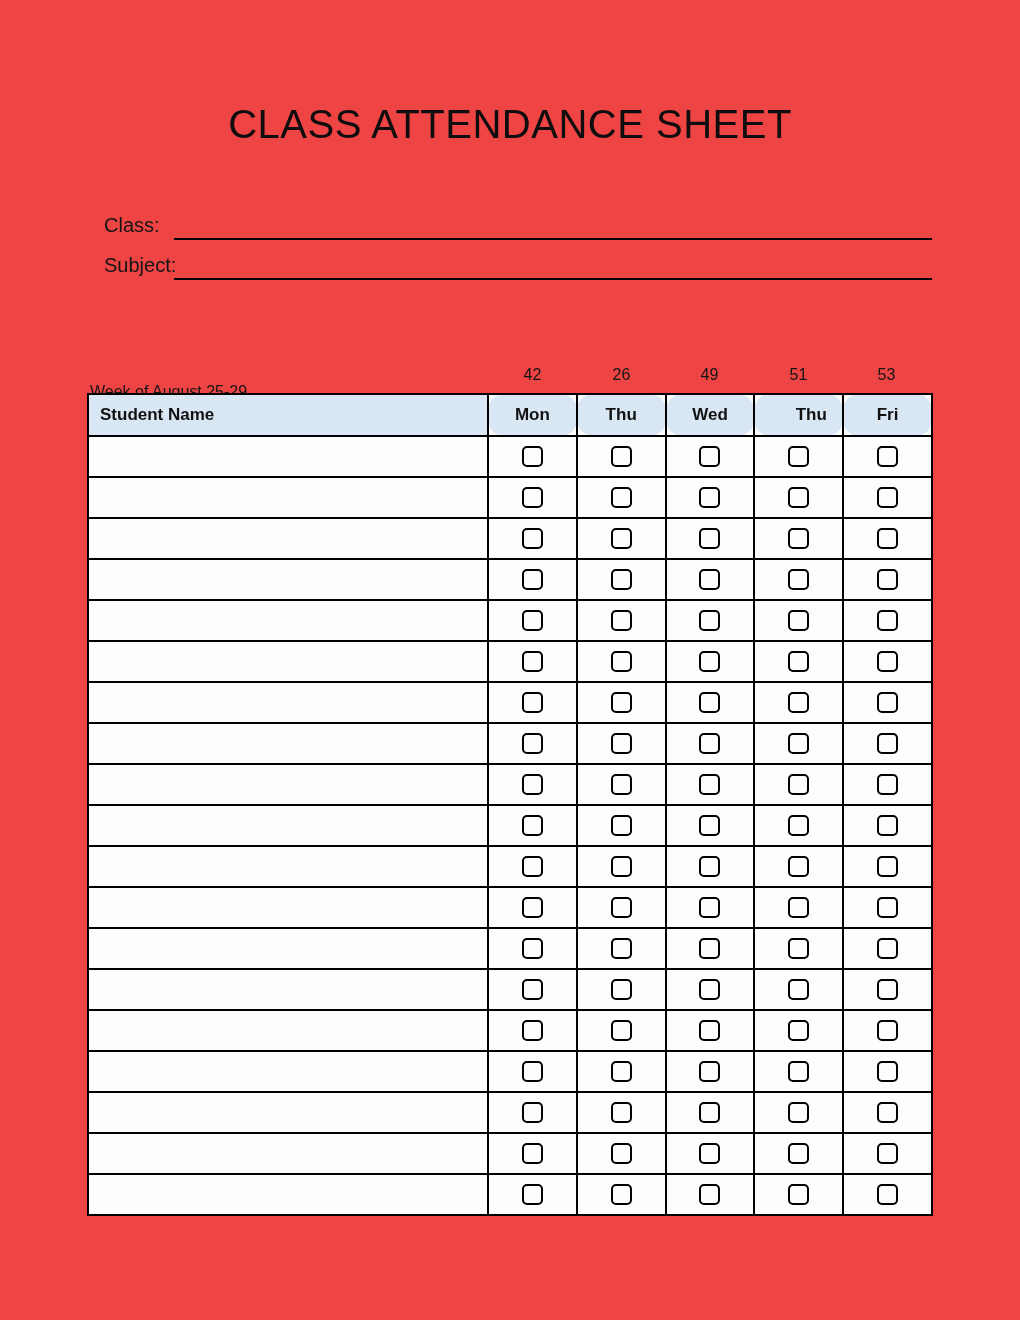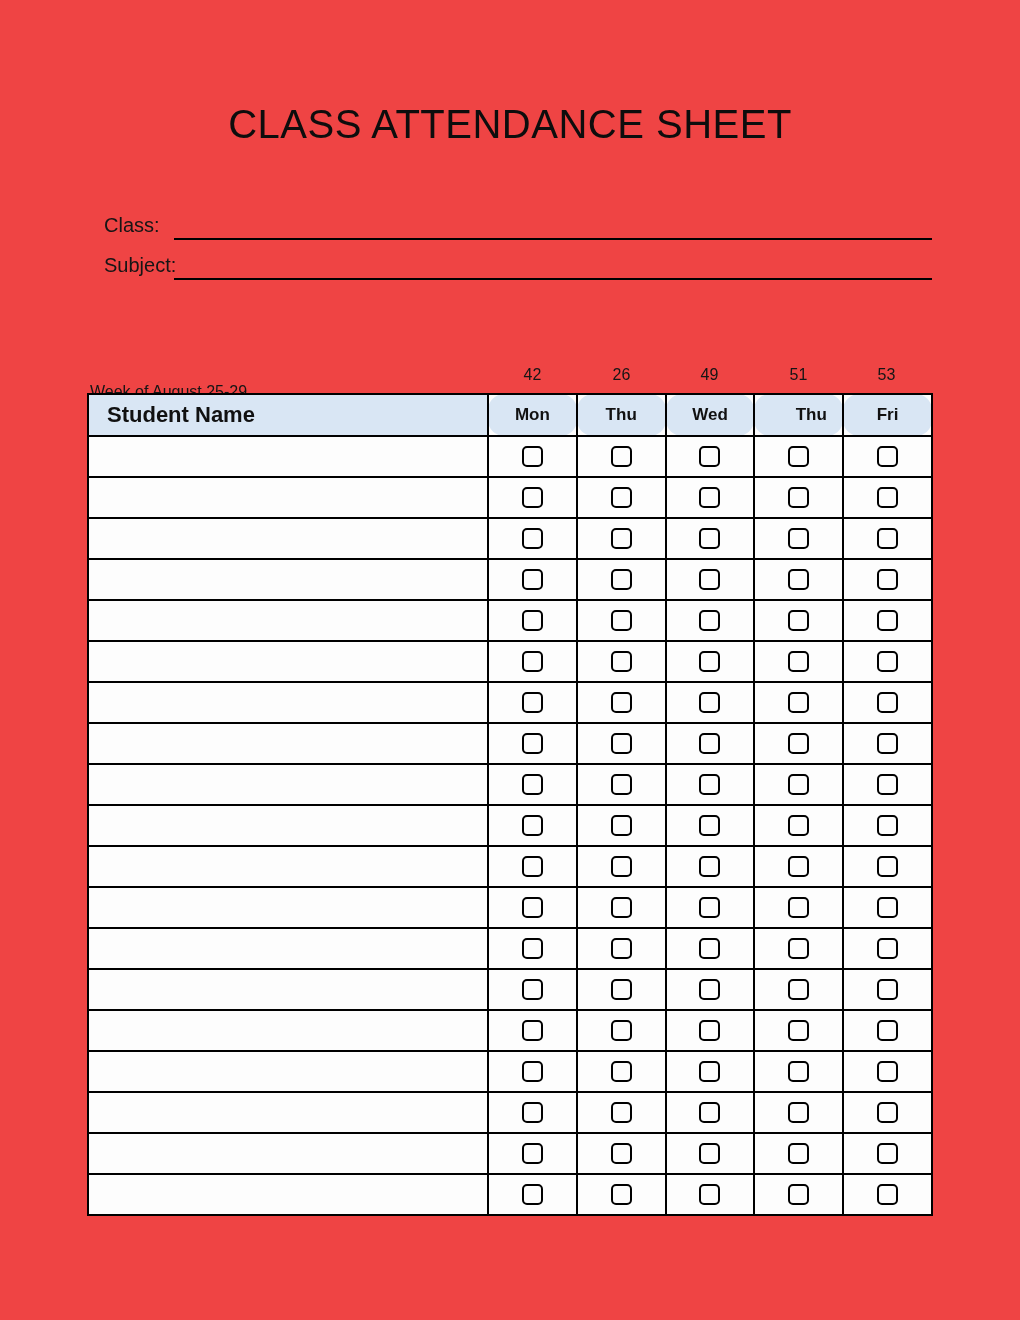--- a/index.html
+++ b/index.html
@@ -77,22 +77,22 @@
     table-layout: fixed;
     background: #fdfdfd;
   }
   table.attendance, table.attendance th, table.attendance td {
     border: 2px solid #000000;
   }
   table.attendance { border-width: 2.5px; }
   th.name-header {
     height: 42px;
     text-align: left;
-    padding-left: 18px;
-    font-size: 22px;
+    padding-left: 11px;
+    font-size: 17px;
     font-weight: 700;
   }
   th.day-header {
     height: 42px;
     text-align: center;
     font-size: 17px;
     font-weight: 700;
     border-radius: 16px;
   }
   td.name-cell {

